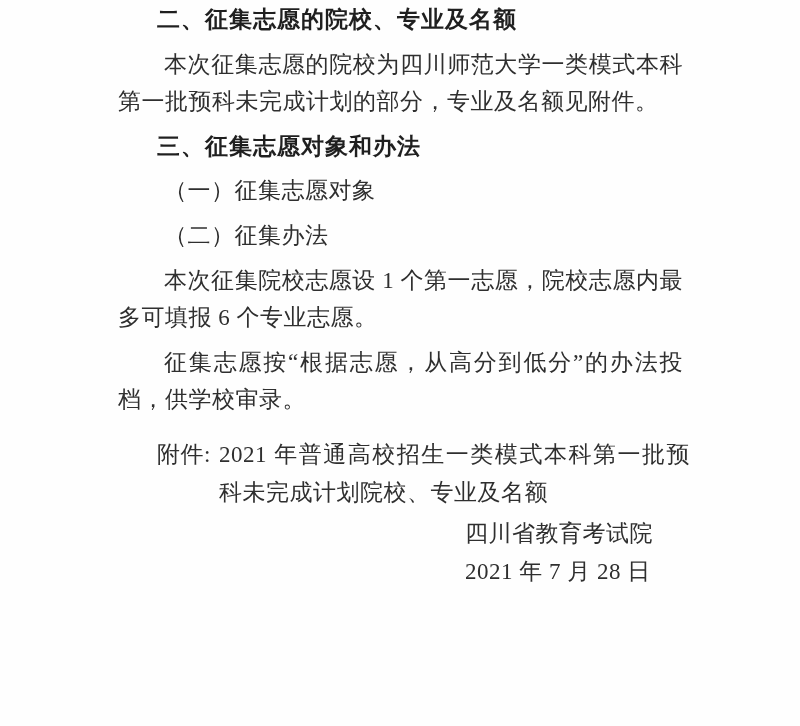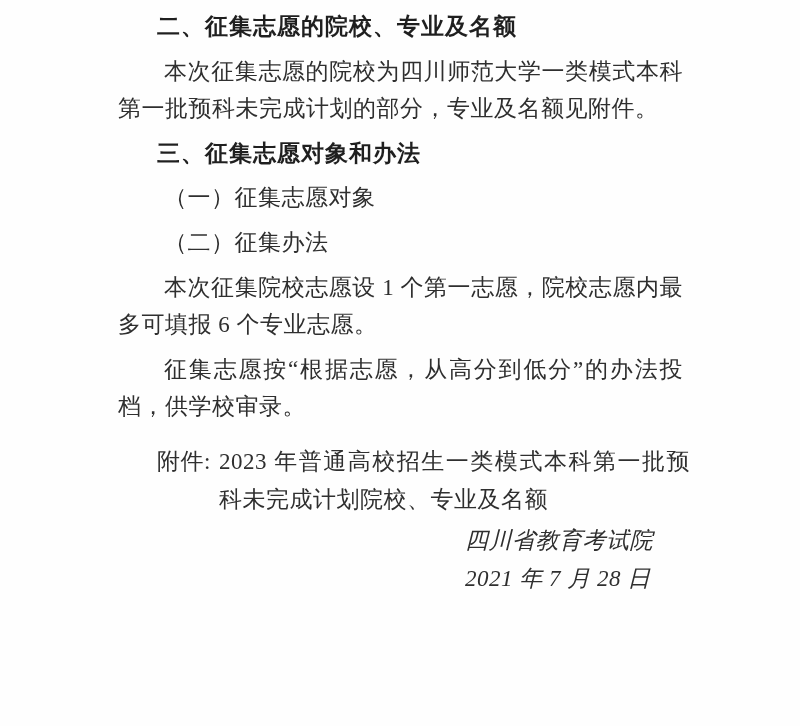--- a/index.html
+++ b/index.html
@@ -9,21 +9,21 @@
   }
   body {
     width: 800px;
     height: 726px;
     overflow: hidden;
   }
   .page {
     box-sizing: border-box;
     width: 800px;
     height: 726px;
-    padding: 8px 110px 0 111px;
+    padding: 1px 110px 0 111px;
     background: #fefefe;
     color: #2f2f2f;
     font-family: "Liberation Serif", "DejaVu Serif", serif;
     font-size: 23px;
     line-height: 37.6px;
     letter-spacing: 0.5px;
     text-align: justify;
   }
   .heading {
     font-family: "Liberation Sans", "DejaVu Sans", sans-serif;
@@ -55,21 +55,20 @@
   .attachment-text {
     flex: 1;
   }
   .signature-block {
     margin-top: 4px;
     margin-left: 354px;
     text-align: left;
   }
   .signature-line, .date-line {
     white-space: nowrap;
-    font-style: italic;
   }
 </style>
 </head>
 <body>
 
 <div class="page">
 
   <div class="heading">二、征集志愿的院校、专业及名额</div>
 
   <p class="para">本次征集志愿的院校为四川师范大学一类模式本科第一批预科未完成计划的部分，专业及名额见附件。</p>
@@ -81,21 +80,21 @@
 
 
   <div class="subheading">（二）征集办法</div>
 
   <p class="para">本次征集院校志愿设 1 个第一志愿，院校志愿内最多可填报 6 个专业志愿。</p>
 
   <p class="para">征集志愿按“根据志愿，从高分到低分”的办法投档，供学校审录。</p>
 
   <div class="attachment">
     <span class="attachment-label">附件:</span>
-    <span class="attachment-text">2023 年普通高校招生一类模式本科第一批预科未完成计划院校、专业及名额</span>
+    <span class="attachment-text">2021 年普通高校招生一类模式本科第一批预科未完成计划院校、专业及名额</span>
   </div>
 
   <div class="signature-block">
     <div class="signature-line">四川省教育考试院</div>
     <div class="date-line">2021 年 7 月 28 日</div>
   </div>
 
 </div>
 
 </body></html>

